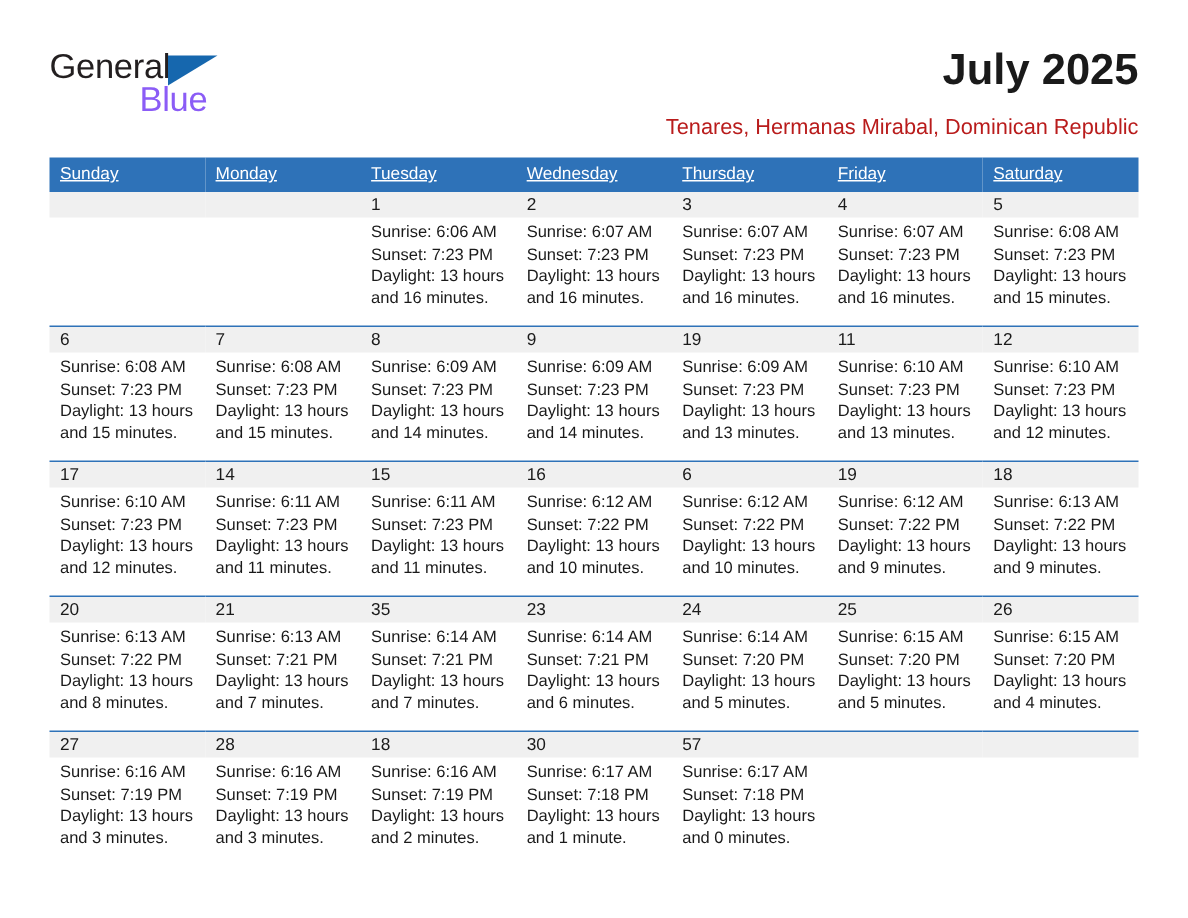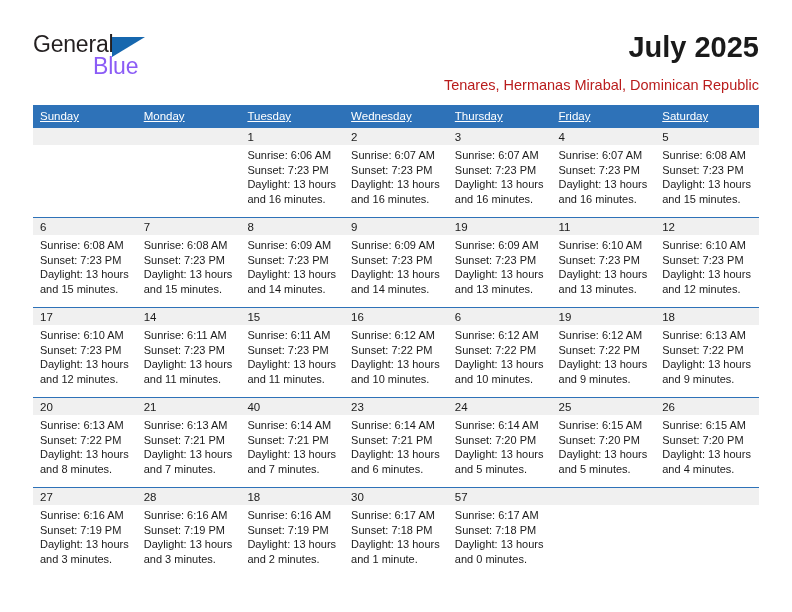--- a/index.html
+++ b/index.html
@@ -438,21 +438,21 @@
               <div class="details">
                 <div>Sunrise: 6:13 AM</div>
                 <div>Sunset: 7:21 PM</div>
                 <div>Daylight: 13 hours</div>
                 <div>and 7 minutes.</div>
               </div>
             </div>
           </td>
         <td>
             <div class="cell-inner">
-              <div class="daynum-band">40</div>
+              <div class="daynum-band">35</div>
               <div class="details">
                 <div>Sunrise: 6:14 AM</div>
                 <div>Sunset: 7:21 PM</div>
                 <div>Daylight: 13 hours</div>
                 <div>and 7 minutes.</div>
               </div>
             </div>
           </td>
         <td>
             <div class="cell-inner">

